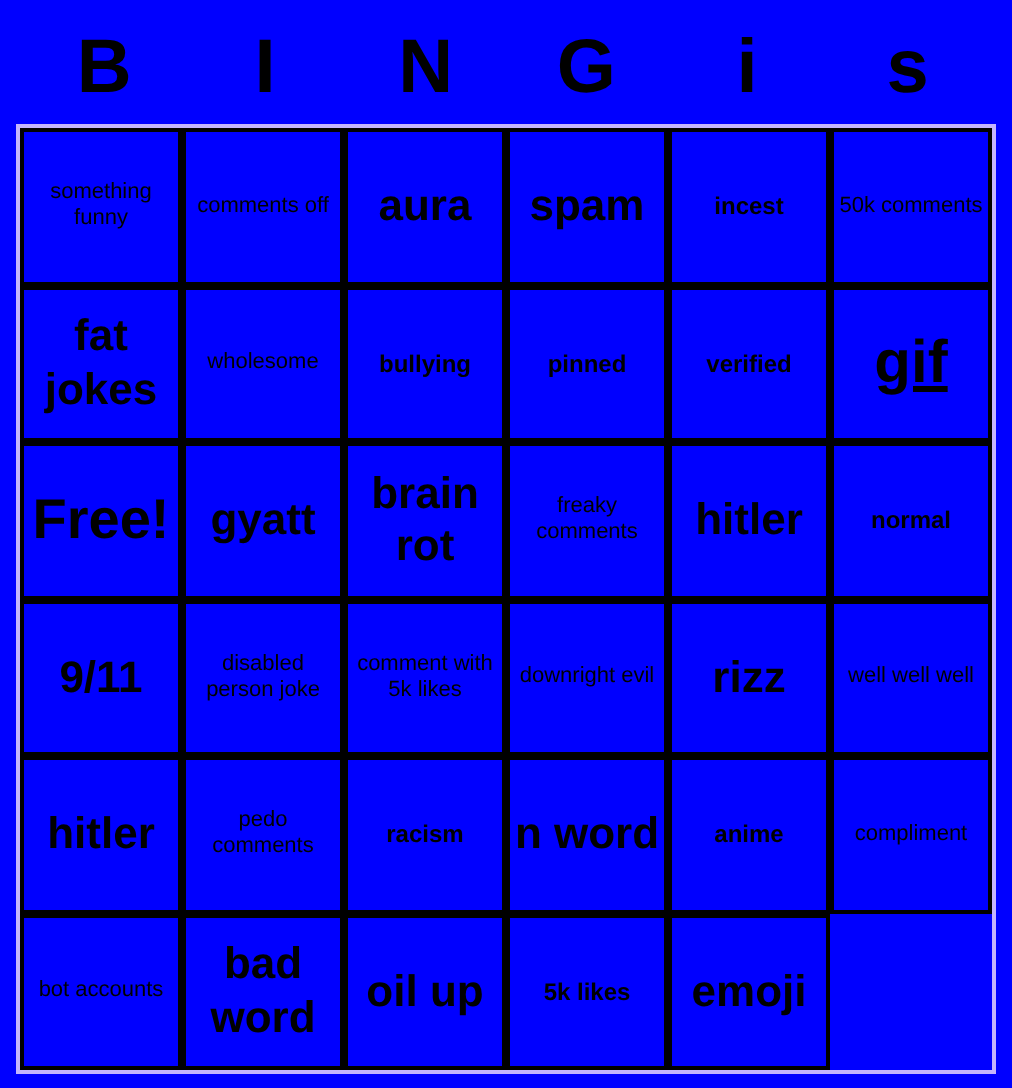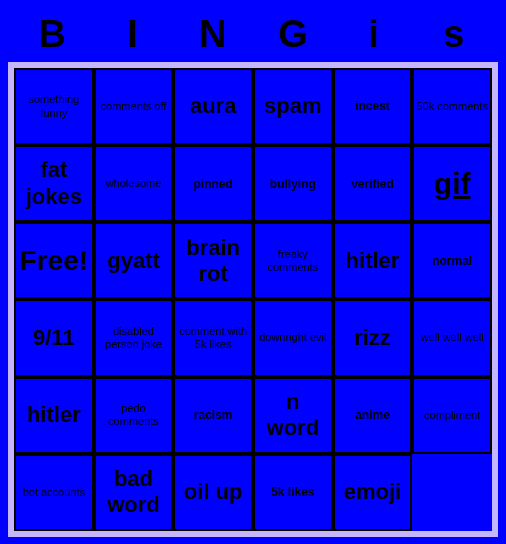--- a/index.html
+++ b/index.html
@@ -31,21 +31,21 @@
       font-weight: bold;
       color: #000000;
       width: 70px;
       text-align: center;
     }
     .bingo-grid {
       display: grid;
       grid-template-columns: repeat(6, 1fr);
       grid-template-rows: repeat(6, 1fr);
       flex: 1;
-      border: 6px solid #c4b5fd;
+      border: 2px solid #c4b5fd;
       gap: 0;
     }
     .bingo-cell {
       border: 2px solid #000;
       background: #0000FF;
       display: flex;
       align-items: center;
       justify-content: center;
       text-align: center;
       color: #000;
@@ -87,22 +87,22 @@
   </div>
   <div class="bingo-grid" id="bingo-grid">
   <div class="bingo-cell">something funny</div>
       <div class="bingo-cell">comments off</div>
       <div class="bingo-cell large-text">aura</div>
       <div class="bingo-cell large-text">spam</div>
       <div class="bingo-cell medium-text">incest</div>
       <div class="bingo-cell">50k comments</div>
       <div class="bingo-cell large-text">fat jokes</div>
       <div class="bingo-cell">wholesome</div>
+      <div class="bingo-cell medium-text">bullying</div>
       <div class="bingo-cell medium-text">pinned</div>
-      <div class="bingo-cell medium-text">bullying</div>
       <div class="bingo-cell medium-text">verified</div>
       <div class="bingo-cell xlarge-text">gif</div>
       <div class="bingo-cell free">Free!</div>
       <div class="bingo-cell large-text">gyatt</div>
       <div class="bingo-cell large-text">brain rot</div>
       <div class="bingo-cell">freaky comments</div>
       <div class="bingo-cell large-text">hitler</div>
       <div class="bingo-cell medium-text">normal</div>
       <div class="bingo-cell large-text">9/11</div>
       <div class="bingo-cell">disabled person joke</div>

